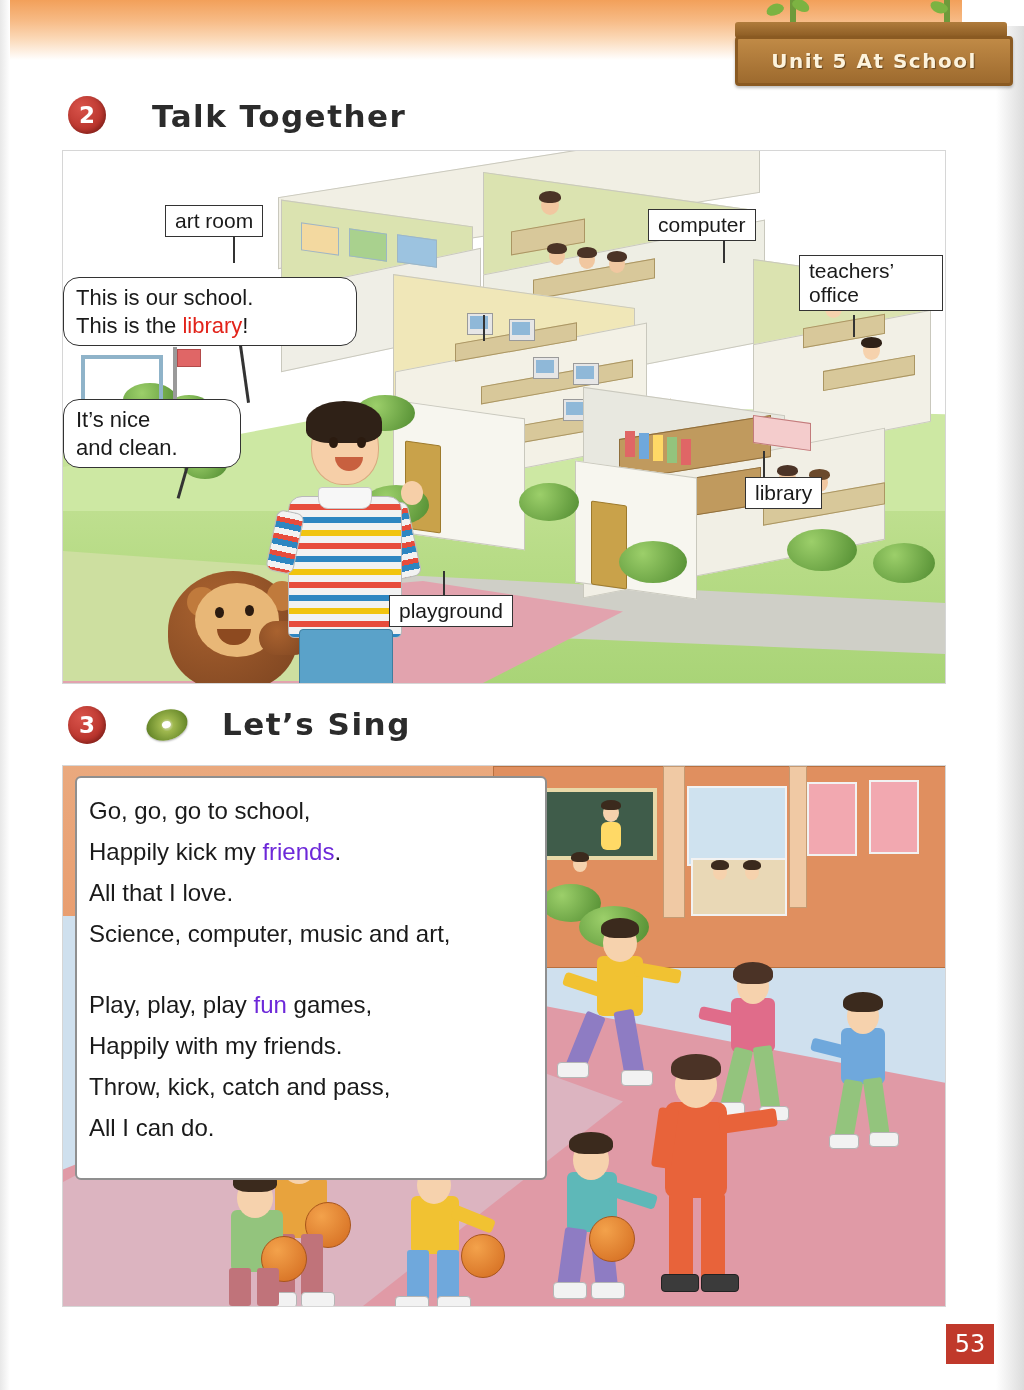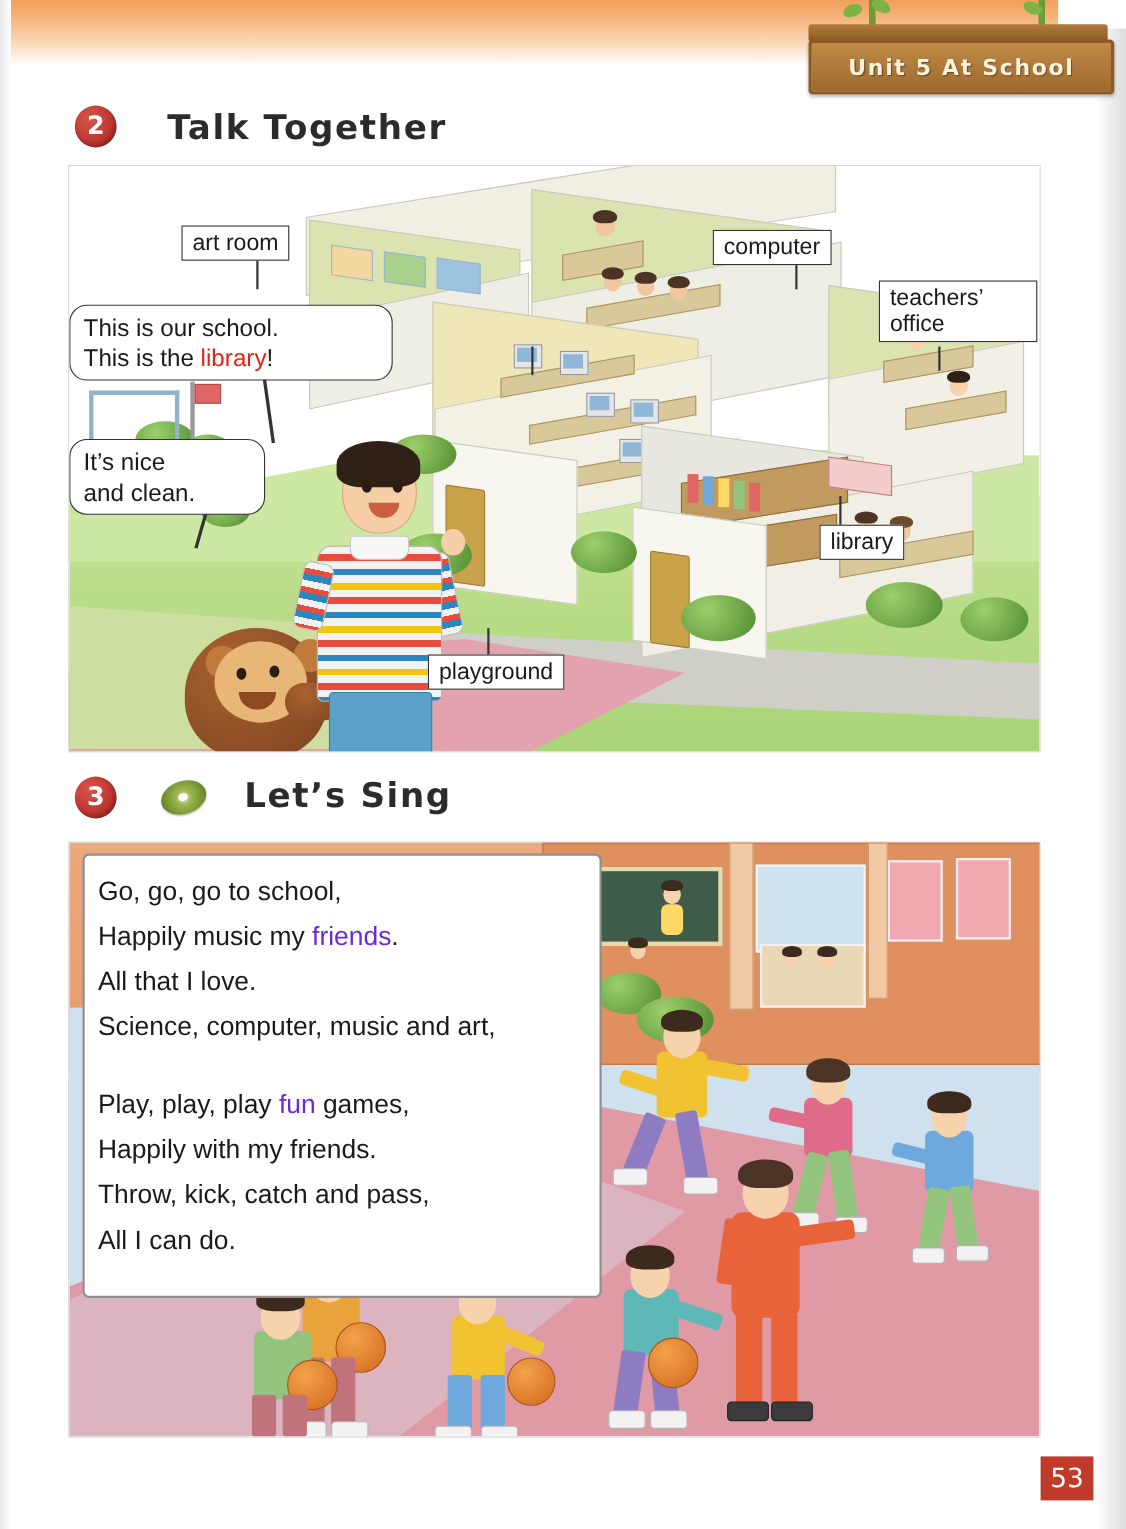--- a/index.html
+++ b/index.html
@@ -549,21 +549,21 @@
     <div class="ball" style="left:198px; top:470px; width:44px; height:44px;"></div>
     <div class="p-leg" style="left:166px; top:502px; width:22px; height:38px; background:#c0737a;"></div>
     <div class="p-leg" style="left:194px; top:502px; width:22px; height:38px; background:#c0737a;"></div>
 
     <div class="lyric-box"></div>
     <div class="lyric-text">
       <div>
         <span>Go, go, go to school,</span><span class="hl"></span><span></span>
       </div>
       <div>
-        <span>Happily music my </span><span class="hl">friends</span><span>.</span>
+        <span>Happily kick my </span><span class="hl">friends</span><span>.</span>
       </div>
       <div>
         <span>All that I love.</span><span class="hl"></span><span></span>
       </div>
       <div>
         <span>Science, computer, music and art,</span><span class="hl"></span><span></span>
       </div>
       <div style="height:30px;"></div>
       <div>
         <span>Play, play, play </span><span class="hl">fun</span><span> games,</span>

